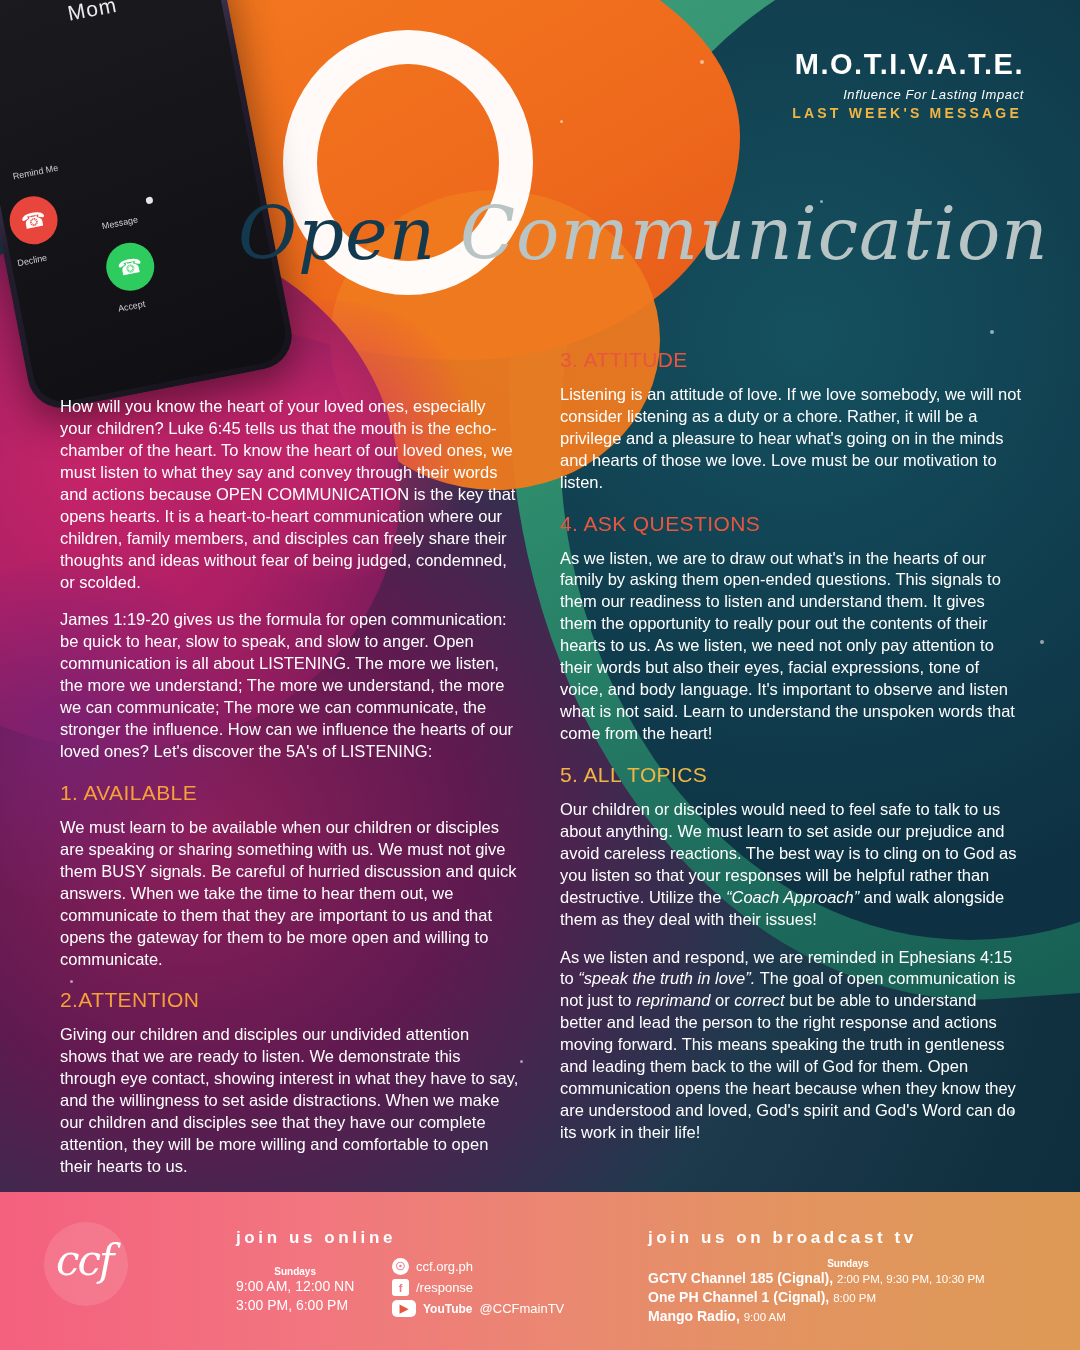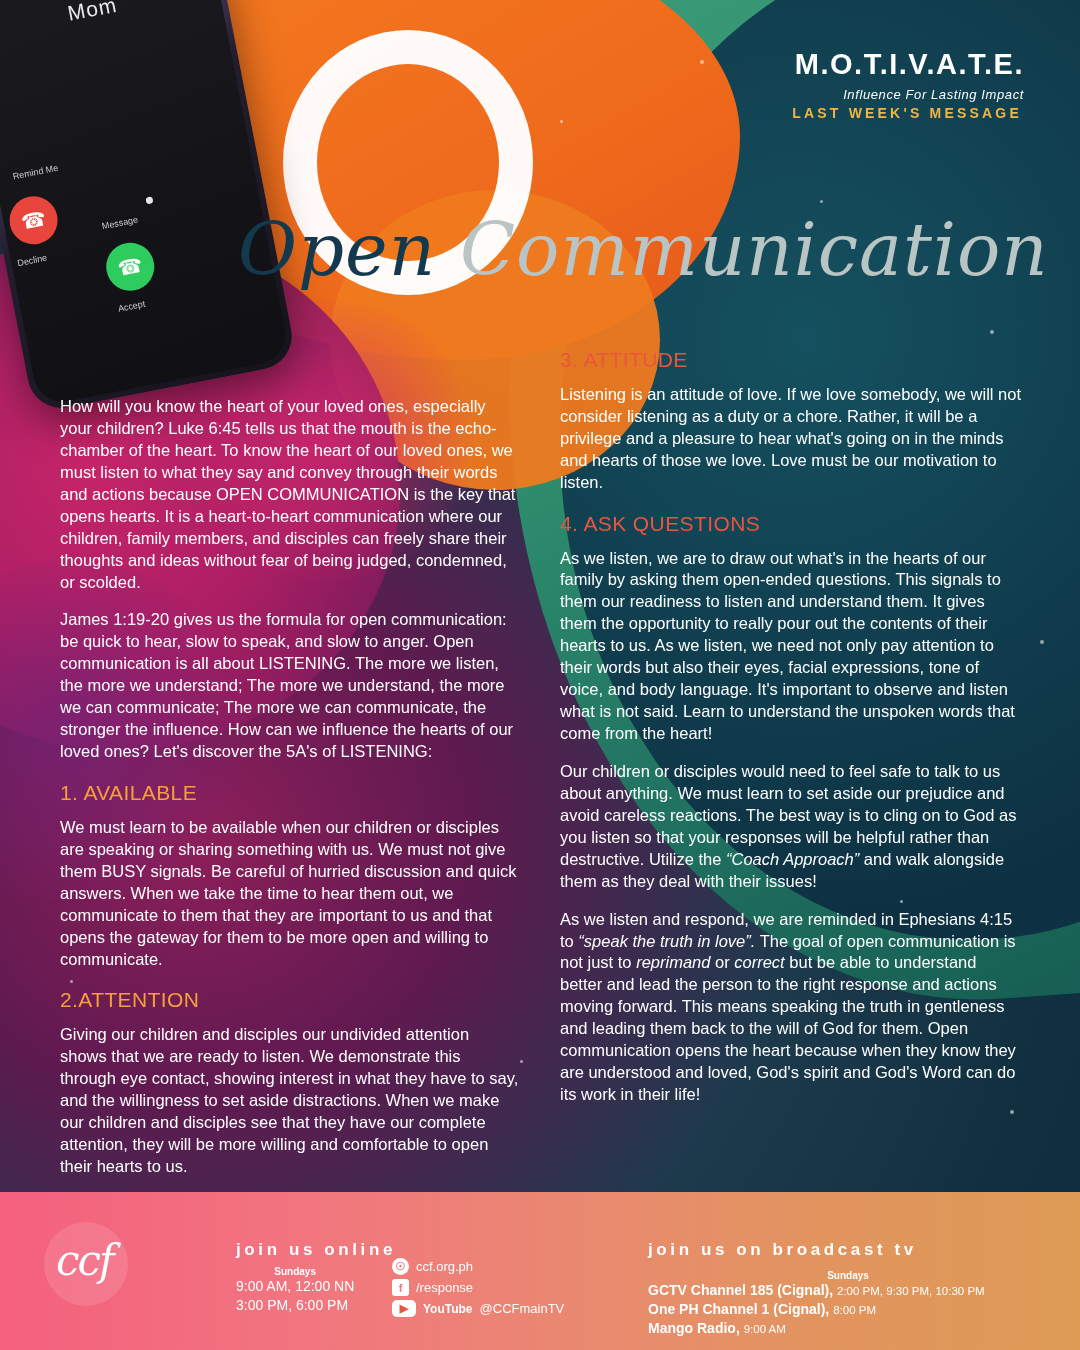--- a/index.html
+++ b/index.html
@@ -127,21 +127,21 @@
   .brand-tag {
     color: #ffffff; font-size: 13px; font-style: italic; letter-spacing: .6px; margin-top: 6px;
   }
   .last-week {
     position: absolute; right: 58px; top: 105px;
     color: #f2b544; font-size: 14px; font-weight: bold; letter-spacing: 3.2px;
   }
 
   
   .title-script {
-    position: absolute; left: 238px; top: 208px;
+    position: absolute; left: 238px; top: 192px;
     width: 800px;
     font-family: "DejaVu Serif", serif;
     font-style: italic;
     font-size: 72px;
     letter-spacing: 1px;
     white-space: nowrap;
   }
   .title-script .t1 { color: #13394f; }
   .title-script .t2 { color: #b9c4c4; }
 
@@ -174,21 +174,21 @@
   .ccf-logo {
     position: absolute; left: 56px; top: 44px;
     color: #fff; font-family: "DejaVu Serif", serif; font-style: italic;
     font-size: 42px; letter-spacing: -2px;
   }
   .ccf-circle {
     position: absolute; left: 44px; top: 30px; width: 84px; height: 84px;
     border-radius: 50%; background: rgba(255,255,255,.12);
   }
   .foot-head {
-    color: #ffffff; font-size: 17px; font-weight: bold; letter-spacing: 3.6px; margin-top: 12px;
+    color: #ffffff; font-size: 17px; font-weight: bold; letter-spacing: 3.6px;
   }
   .foot-sub { color: #ffffff; font-size: 10px; font-weight: bold; margin-top: 8px; text-align: center; }
   .foot-line { color: #ffffff; font-size: 14px; line-height: 1.35; }
   .foot-small { font-size: 11.5px; }
   .col-online { position: absolute; left: 236px; top: 36px; width: 350px; }
   .col-broadcast { position: absolute; left: 648px; top: 36px; width: 400px; }
   .social-row { display: flex; align-items: center; gap: 7px; margin-bottom: 4px; }
   .social-ico {
     width: 17px; height: 17px; border-radius: 3px;
     display: inline-flex; align-items: center; justify-content: center;
@@ -268,20 +268,21 @@
     <p>Giving our children and disciples our undivided attention shows that we are ready to listen. We demonstrate this through eye contact, showing interest in what they have to say, and the willingness to set aside distractions. When we make our children and disciples see that they have our complete attention, they will be more willing and comfortable to open their hearts to us.</p>
   </div>
 
   <div class="col col-right">
     <h3 class="head head-red">3. ATTITUDE</h3>
     <p>Listening is an attitude of love. If we love somebody, we will not consider listening as a duty or a chore. Rather, it will be a privilege and a pleasure to hear what's going on in the minds and hearts of those we love. Love must be our motivation to listen.</p>
 
     <h3 class="head head-red">4. ASK QUESTIONS</h3>
     <p>As we listen, we are to draw out what's in the hearts of our family by asking them open-ended questions. This signals to them our readiness to listen and understand them. It gives them the opportunity to really pour out the contents of their hearts to us. As we listen, we need not only pay attention to their words but also their eyes, facial expressions, tone of voice, and body language. It's important to observe and listen what is not said. Learn to understand the unspoken words that come from the heart!</p>
 
+    <h3 class="head head-yellow">5. ALL TOPICS</h3>
     <p>
       <span>Our children or disciples would need to feel safe to talk to us about anything. We must learn to set aside our prejudice and avoid careless reactions. The best way is to cling on to God as you listen so that your responses will be helpful rather than destructive. Utilize the </span><em>“Coach Approach”</em><span> and walk alongside them as they deal with their issues!</span>
     </p>
 
     <p>
       <span>As we listen and respond, we are reminded in Ephesians 4:15 to </span><em>“speak the truth in love”.</em><span>  The goal of open communication is not just to </span><em>reprimand</em><span> or </span><em>correct</em><span> but be able to understand better and lead the person to the right response and actions moving forward. This means speaking the truth in gentleness and leading them back to the will of God for them. Open communication opens the heart because when they know they are understood and loved, God's spirit and God's Word can do its work in their life!</span>
     </p>
   </div>
 
   <div class="footer">

